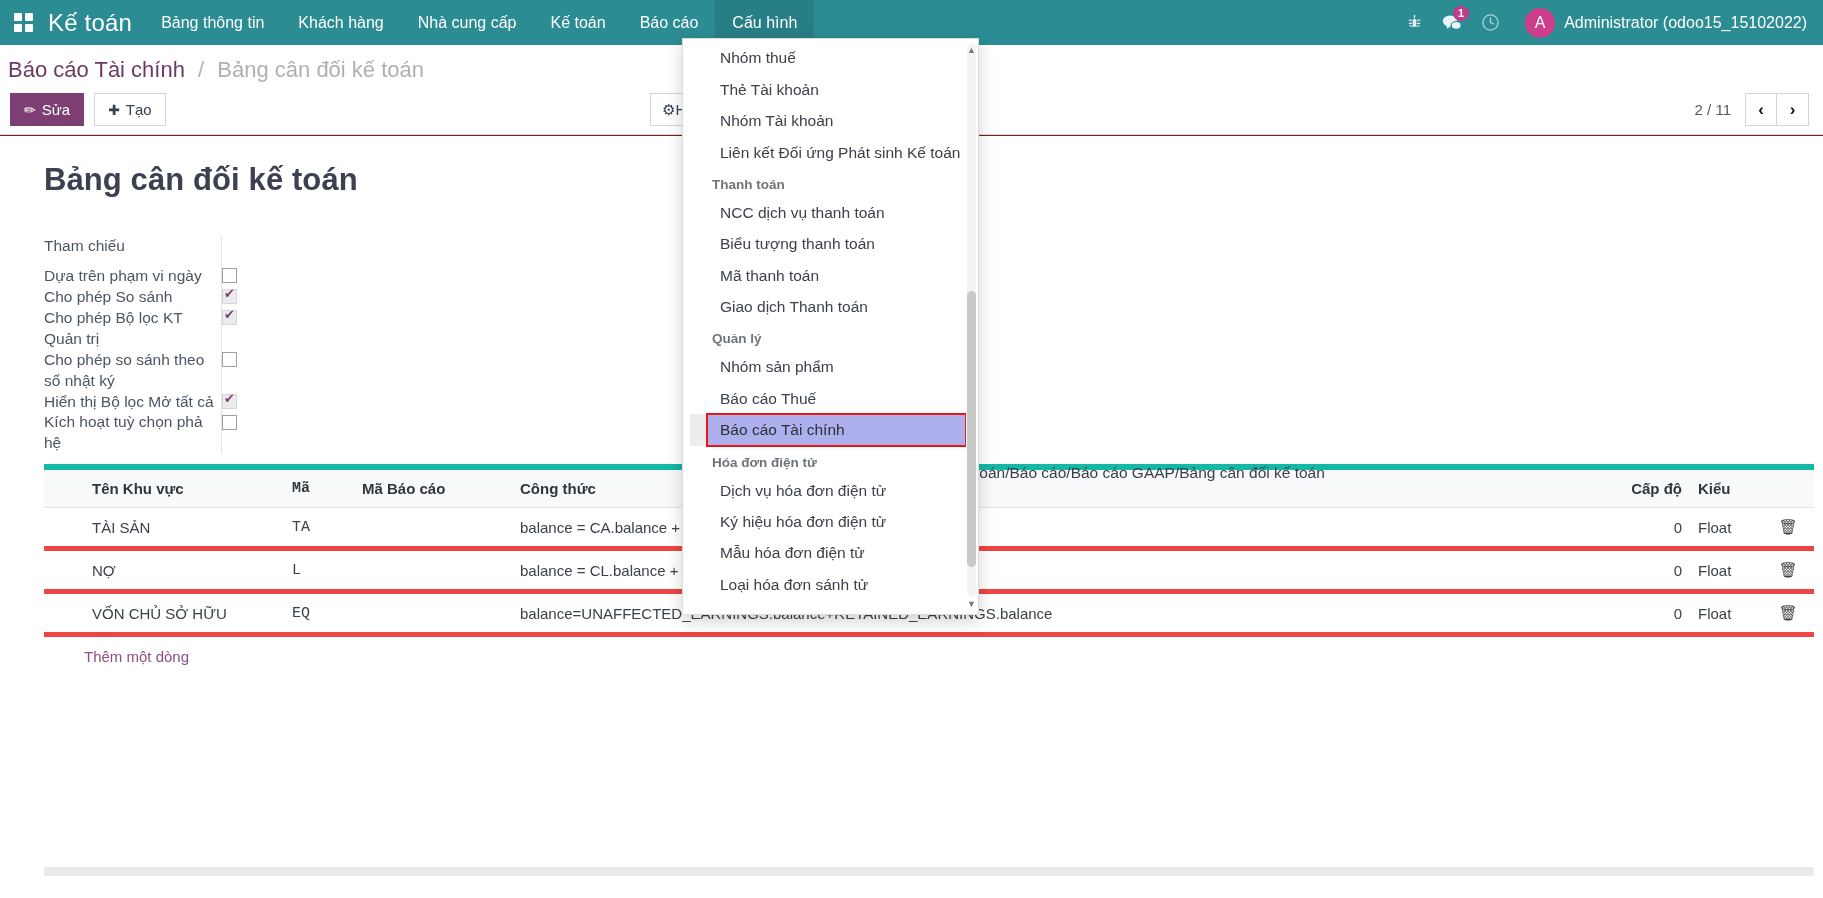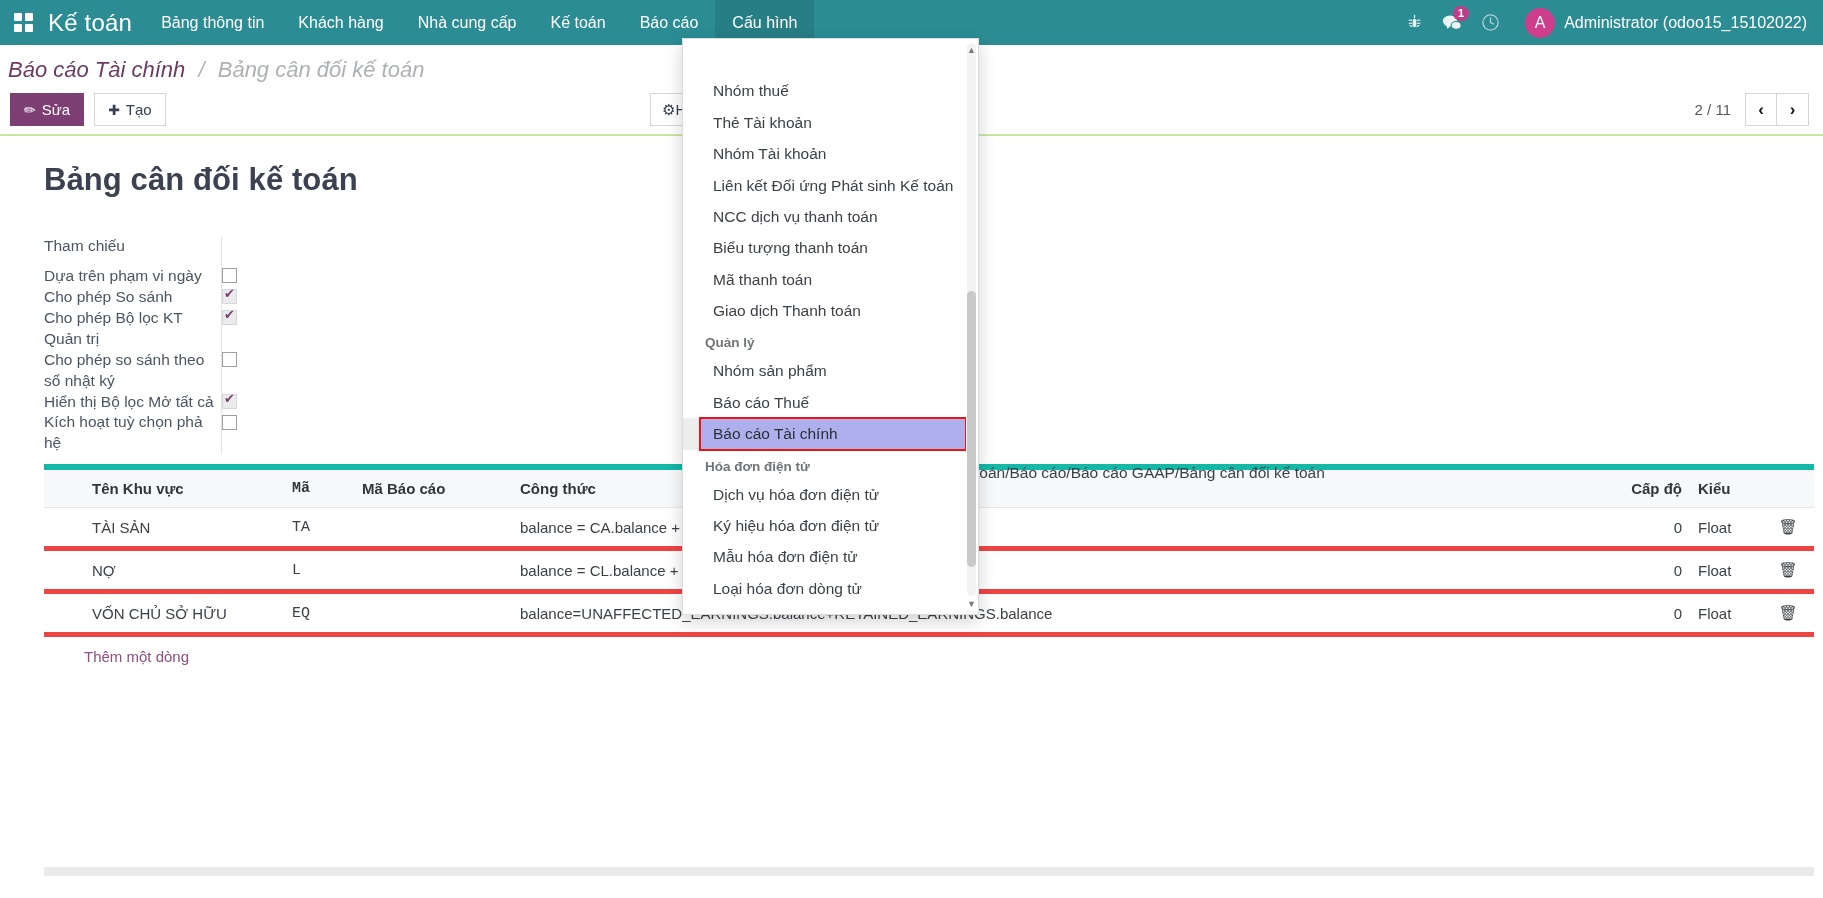--- a/index.html
+++ b/index.html
@@ -3,21 +3,21 @@
 <meta charset="utf-8">
 <style>
   * { box-sizing: border-box; }
   html, body {
     margin: 0; padding: 0;
     width: 1823px; height: 898px;
     overflow: hidden;
     background: #ffffff;
     font-family: "Liberation Sans", sans-serif;
   }
-  #app { position: relative; width: 1823px; height: 898px; background: #bef264; }
+  #app { position: relative; width: 1823px; height: 898px; background: #7f1d1d; }
 
   
   .navbar {
     position: absolute; top: 0; left: 0; right: 0; height: 45px;
     background: #2b8c93;
     display: flex; align-items: center;
     color: #ffffff;
     font-size: 16px;
     z-index: 40;
   }
@@ -52,21 +52,21 @@
     color: #fff; display: flex; align-items: center; justify-content: center;
     font-size: 16px; margin: 0 9px 0 16px;
   }
   .user-name { font-size: 16px; color: #fff; white-space: nowrap; cursor: pointer; }
 
   
   .control-panel {
     position: absolute; top: 45px; left: 0; right: 0; height: 90px;
     background: #ffffff; border-bottom: 1px solid #d8dadd;
   }
-  .breadcrumb { position: absolute; left: 8px; top: 12px; font-size: 22px; white-space: nowrap; font-style: italic; }
+  .breadcrumb { position: absolute; left: 8px; top: 12px; font-size: 22px; white-space: nowrap; }
   .bc-parent { color: #6b3a63; cursor: pointer; }
   .bc-sep { color: #b3b3b3; margin: 0 7px; }
   .bc-current { color: #adb0b5; }
   .btn-row { position: absolute; left: 10px; top: 48px; display: flex; }
   .btn {
     height: 33px; padding: 0 13px; font-size: 15px; display: flex; align-items: center;
     border: 1px solid #d4d5d8; background: #fff; color: #374151; cursor: pointer; white-space: nowrap;
   }
   .btn.primary { background: #7d3f73; color: #fff; border-color: #7d3f73; margin-right: 10px; }
   .btn .ic { margin-right: 6px; font-size: 14px; }
@@ -142,23 +142,22 @@
   }
 
   
   .dropdown {
     position: absolute; left: 682px; top: 38px; width: 297px; height: 577px;
     background: #fff; border: 1px solid #dcdcdc;
     box-shadow: 0 6px 16px rgba(0,0,0,.18);
     z-index: 60; overflow: hidden;
   }
   .dd-scroll {
-    position: absolute; inset: 0; right: 12px; padding: 4px 0 6px 0;
+    position: absolute; inset: 0; right: 12px; padding: 4px 0 6px 7px;
     overflow: hidden;
-    margin-top: 33px;
   }
   .dd-inner { margin-top: -32px; }
   .dd-item {
     padding: 6px 10px 6px 30px; font-size: 15.5px; color: #3c4149;
     white-space: nowrap; cursor: pointer; line-height: 1.25;
   }
   .dd-section {
     padding: 9px 10px 5px 22px; font-size: 13.5px; color: #6f7479;
     font-weight: bold; white-space: nowrap;
   }
@@ -391,37 +390,38 @@
   <div class="dropdown">
     <div class="dd-scroll">
       <div class="dd-inner">
 
         <div class="dd-item">Nhóm Sổ nhật ký</div>
         <div class="dd-item">Nhóm thuế</div>
         <div class="dd-item">Thẻ Tài khoản</div>
         <div class="dd-item">Nhóm Tài khoản</div>
         <div class="dd-item">Liên kết Đối ứng Phát sinh Kế toán</div>
 
+        <div class="dd-section">Thanh toán</div>
         <div class="dd-item">NCC dịch vụ thanh toán</div>
         <div class="dd-item">Biểu tượng thanh toán</div>
         <div class="dd-item">Mã thanh toán</div>
         <div class="dd-item">Giao dịch Thanh toán</div>
 
         <div class="dd-section">Quản lý</div>
         <div class="dd-item">Nhóm sản phẩm</div>
         <div class="dd-item">Báo cáo Thuế</div>
         <div class="dd-item-wrap hl-row">
           <div class="dd-item highlighted">Báo cáo Tài chính</div>
         </div>
 
         <div class="dd-section">Hóa đơn điện tử</div>
         <div class="dd-item">Dịch vụ hóa đơn điện tử</div>
         <div class="dd-item">Ký hiệu hóa đơn điện tử</div>
         <div class="dd-item">Mẫu hóa đơn điện tử</div>
-        <div class="dd-item">Loại hóa đơn dòng tử</div>
+        <div class="dd-item">Loại hóa đơn sánh tử</div>
       </div>
     </div>
 
     <div class="dd-scrollbar">
       <div class="dd-thumb"></div>
     </div>
     <div class="dd-arrow up">▲</div>
     <div class="dd-arrow down">▼</div>
   </div>
 

